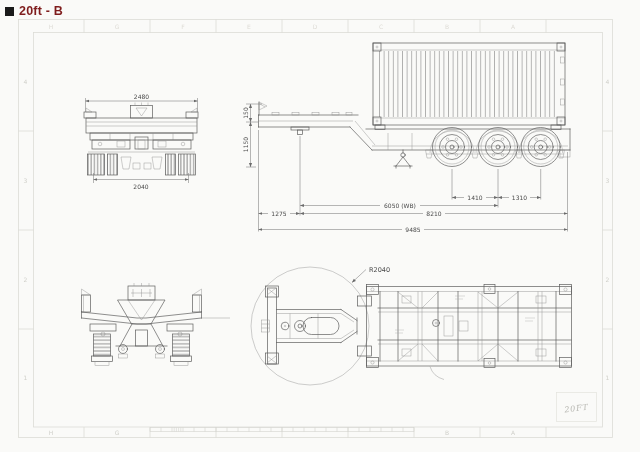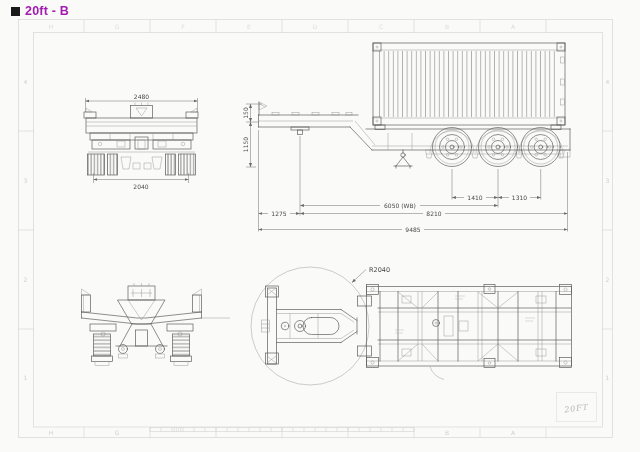--- a/index.html
+++ b/index.html
@@ -1,20 +1,20 @@
 <!DOCTYPE html>
 <html><head>
 <meta charset="utf-8">
 <style>
   html,body{margin:0;padding:0;}
   body{width:640px;height:452px;background:#fbfbf9;overflow:hidden;
        font-family:"Liberation Sans",sans-serif;}
   .sheet{position:absolute;left:0;top:0;width:640px;height:452px;background:#fafaf8;}
-  .title{position:absolute;left:11px;top:4px;display:flex;align-items:center;
-         font:bold 12.5px "Liberation Sans",sans-serif;color:#a21caf;letter-spacing:.2px;}
+  .title{position:absolute;left:5px;top:4px;display:flex;align-items:center;
+         font:bold 12.5px "Liberation Sans",sans-serif;color:#7f1d1d;letter-spacing:.2px;}
   .bullet{display:inline-block;width:9px;height:9px;background:#1a1a1a;margin-right:5px;}
   svg{position:absolute;left:0;top:0;}
   
   .ln{stroke:#5f5f5f;stroke-width:.7;fill:none;stroke-linecap:square;}
   .lt{stroke:#929292;stroke-width:.45;fill:none;}
   .dm{stroke:#7a7a7a;stroke-width:.55;fill:none;}
   .dt{font:6px "DejaVu Sans",sans-serif;fill:#4a4a4a;text-anchor:middle;}
   .bg{fill:#fafaf8;stroke:none;}
   .bd{stroke:#dcdcd6;stroke-width:.8;fill:none;}
   .zt{font:6px "DejaVu Sans",sans-serif;fill:#d0d0ca;text-anchor:middle;}

